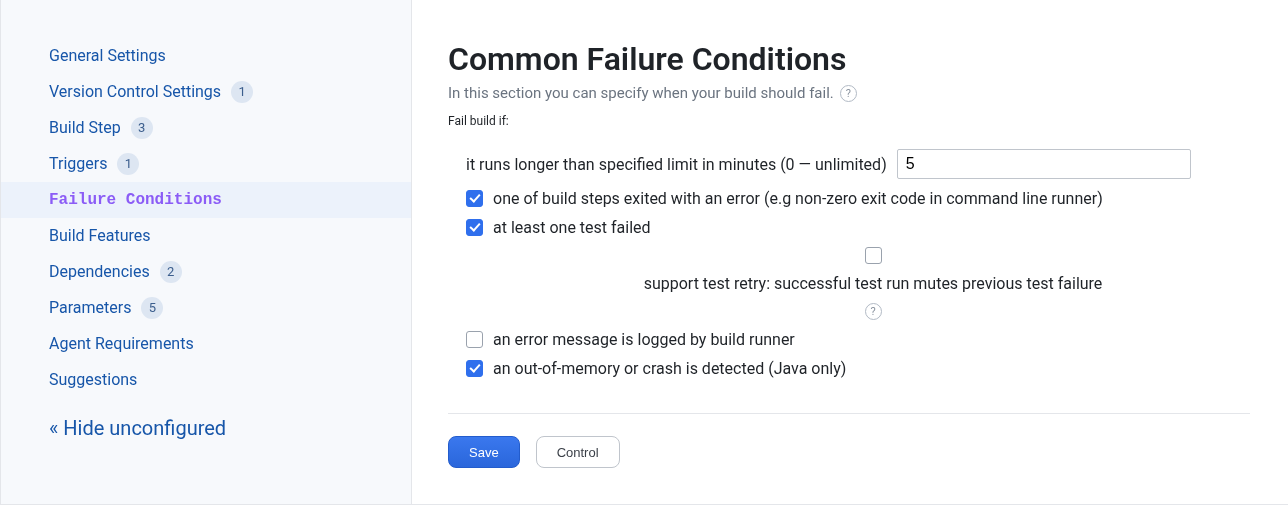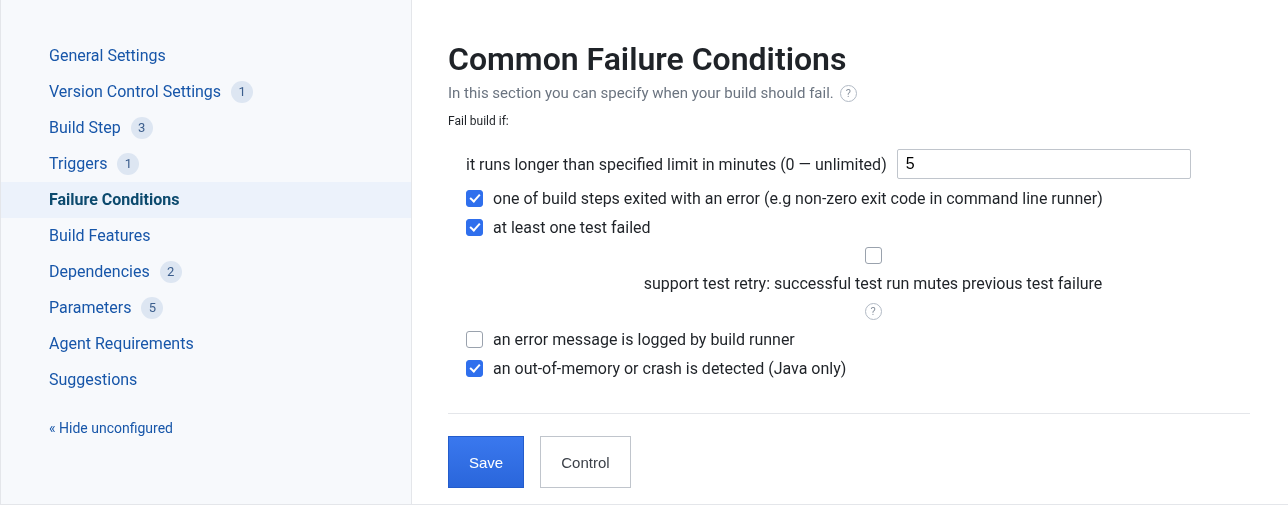--- a/index.html
+++ b/index.html
@@ -29,42 +29,43 @@
     align-items: center;
     padding: 7px 14px 7px 48px;
     cursor: pointer;
     font-size: 16px;
     color: #1756a9;
     line-height: 22px;
   }
   .side-item.active {
     background: #ecf2fb;
     font-weight: 700;
-    color: #0c4a6e;
+    color: #8b5cf6;
+    font-family: Liberation Mono, monospace;
   }
   .side-item .badge {
     display: inline-flex;
     min-width: 22px;
     height: 22px;
     border-radius: 11px;
     background: #dde6f2;
     color: #3b5e8d;
     font-size: 13px;
     align-items: center;
     justify-content: center;
     margin-left: 10px;
     padding: 0 6px;
     font-weight: 400;
   }
   .side-divider {
     height: 12px;
   }
   .side-item.muted {
     color: #1756a9;
-    font-size: 14px;
+    font-size: 20px;
   }
   .main {
     flex: 1;
     padding: 40px 38px 30px 36px;
   }
   h1.title {
     margin: 0 0 6px 0;
     font-size: 32px;
     font-weight: 600;
     color: #1f2328;
@@ -142,24 +143,24 @@
   }
   .divider {
     border-top: 1px solid #e4e6ea;
     margin: 30px 0 22px 0;
   }
   .button-row {
     display: flex;
     gap: 16px;
   }
   .btn {
-    height: 52px;
+    height: 32px;
     padding: 0 20px;
-    border-radius: 0;
-    font-size: 15px;
+    border-radius: 8px;
+    font-size: 13px;
     cursor: pointer;
     display: inline-flex;
     align-items: center;
     justify-content: center;
   }
   .btn.primary {
     background: #2f6fed;
     background: linear-gradient(#3a78ee,#2a66db);
     color: #fff;
     border: 1px solid #235ccc;

